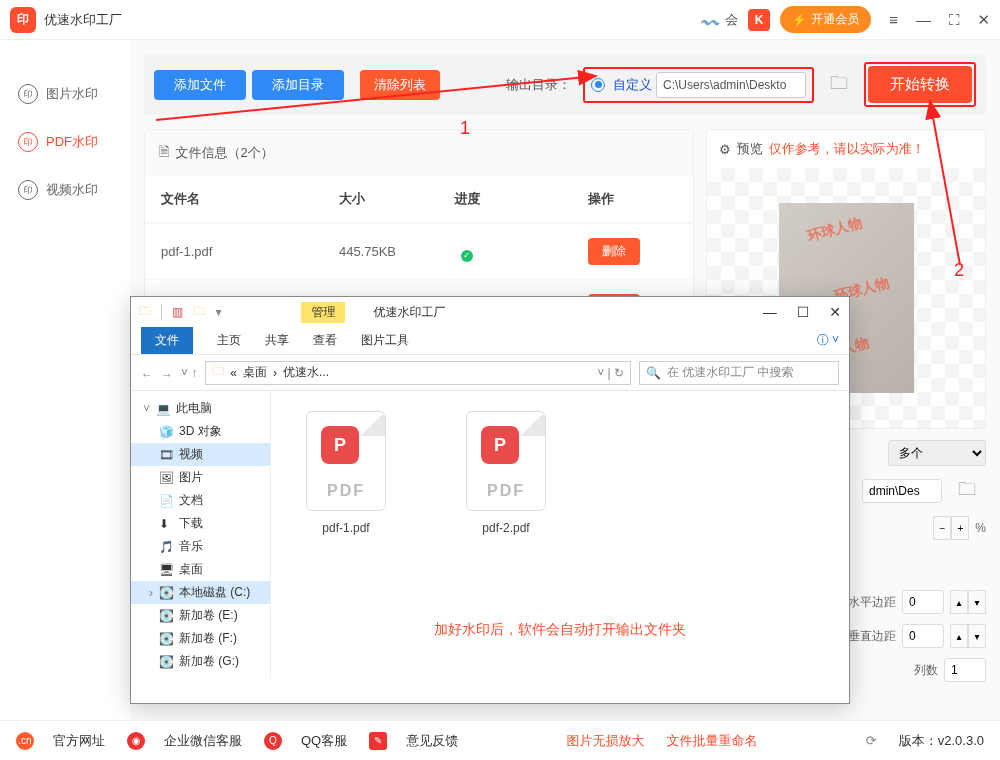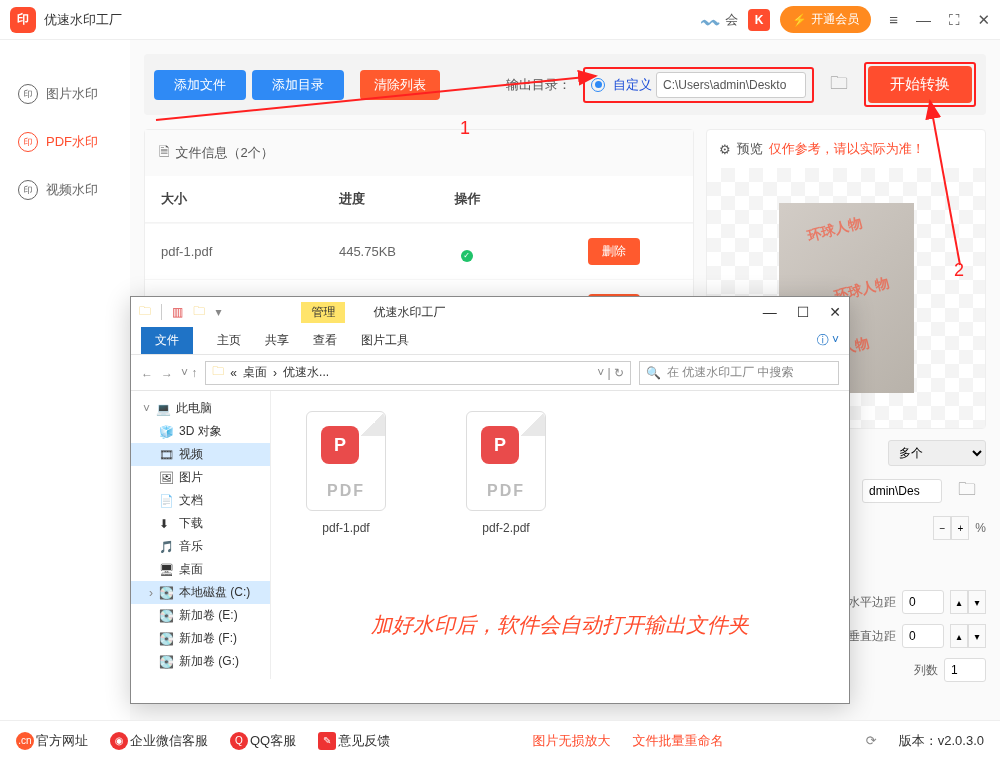--- a/index.html
+++ b/index.html
@@ -51,21 +51,21 @@
 .wmk { position: absolute; color: rgba(255,60,30,.55); font-size: 14px; transform: rotate(-15deg); font-weight: bold; }
 .wmk.a { top: 18px; left: 28px; } .wmk.b { top: 78px; left: 55px; } .wmk.c { top: 138px; left: 35px; }
 
 .settings { position: absolute; right: 14px; top: 400px; width: 280px; display: flex; flex-direction: column; gap: 10px; color: #666; font-size: 12px; }
 .settings .r { display: flex; align-items: center; justify-content: flex-end; gap: 6px; }
 .settings input, .settings select { border: 1px solid #ddd; border-radius: 3px; padding: 4px 6px; font-size: 12px; width: 60px; }
 .step { display: flex; }
 .step button { width: 18px; height: 24px; border: 1px solid #ddd; background: #fafafa; font-size: 10px; }
 
 .footer { position: absolute; left: 0; bottom: 0; right: 0; height: 40px; border-top: 1px solid #eee; display: flex; align-items: center; padding: 0 16px; gap: 22px; font-size: 13px; background: #fff; }
-.footer .lnk { display: flex; align-items: center; gap: 2px; color: #333; }
+.footer .lnk { display: flex; align-items: center; gap: 19px; color: #333; }
 .footer .lnk .ic { width: 18px; height: 18px; border-radius: 50%; display: flex; align-items: center; justify-content: center; color: #fff; font-size: 10px; }
 .footer .spacer { flex: 1; }
 .footer .red { color: #ff4d2e; }
 
 .arrow { position: absolute; pointer-events: none; }
 .ann-label { position: absolute; color: #ff2020; font-size: 18px; font-weight: 500; }
 
 .explorer { position: absolute; left: 130px; top: 296px; width: 720px; height: 408px; background: #fff; border: 1px solid #888; box-shadow: 0 4px 24px rgba(0,0,0,.2); }
 .exp-title { height: 30px; display: flex; align-items: center; padding: 0 8px; gap: 10px; font-size: 12px; }
 .exp-title .tab { background: #ffe46b; padding: 2px 10px; font-size: 12px; }
@@ -81,21 +81,21 @@
 .exp-tree { width: 140px; border-right: 1px solid #eee; padding: 6px 0; font-size: 12px; overflow: hidden; }
 .exp-tree .node { padding: 3px 12px; display: flex; align-items: center; gap: 6px; white-space: nowrap; }
 .exp-tree .node.sel { background: #d6ebff; }
 .exp-tree .ico { width: 14px; height: 14px; display: inline-block; }
 .exp-files { flex: 1; padding: 20px 30px; display: flex; gap: 70px; align-items: flex-start; position: relative; }
 .pdf-icon { width: 90px; text-align: center; font-size: 12px; color: #444; }
 .pdf-shape { width: 80px; height: 100px; border: 1px solid #ddd; border-radius: 6px; position: relative; margin: 0 auto 10px; background: #fff; }
 .pdf-shape::before { content: ""; position: absolute; right: 0; top: 0; width: 24px; height: 24px; background: linear-gradient(135deg, transparent 50%, #e8e8e8 50%); border-radius: 0 6px 0 0; }
 .pdf-badge { position: absolute; left: 14px; top: 14px; width: 38px; height: 38px; background: #e94b4b; border-radius: 8px; color: #fff; display: flex; align-items: center; justify-content: center; font-size: 18px; font-weight: bold; }
 .pdf-label { position: absolute; bottom: 10px; left: 0; right: 0; text-align: center; color: #bbb; font-size: 16px; letter-spacing: 2px; font-weight: bold; }
-.exp-note { position: absolute; bottom: 40px; left: 0; right: 0; text-align: center; color: #ff4d2e; font-size: 21px; font-style: italic; }
+.exp-note { position: absolute; bottom: 40px; left: 0; right: 0; text-align: center; color: #ff4d2e; font-size: 14px; }
 .exp-status { height: 26px; border-top: 1px solid #e5e5e5; display: flex; align-items: center; padding: 0 10px; font-size: 11px; color: #666; }
 .exp-status .view { margin-left: auto; display: flex; gap: 6px; }
 </style>
 </head>
 <body>
 
 <div class="titlebar">
   <div class="logo">印</div>
   <span>优速水印工厂</span>
   <div class="spacer"></div>
@@ -150,20 +150,21 @@
     </div>
 
     <div class="workarea">
       <div class="filelist">
         <div class="fileinfo">
             <span>🗎</span>
             <span>文件信息（2个）</span>
           </div>
         <div class="table">
           <div class="hdr">
+            <span>文件名</span>
             <span>大小</span>
             <span>进度</span>
             <span>操作</span>
           </div>
           <div class="row">
             <span>pdf-1.pdf</span>
             <span>445.75KB</span>
             <span><span class="progress"><span class="dot">✓</span></span></span>
             <span><button class="btn-del">删除</button></span>
           </div>

